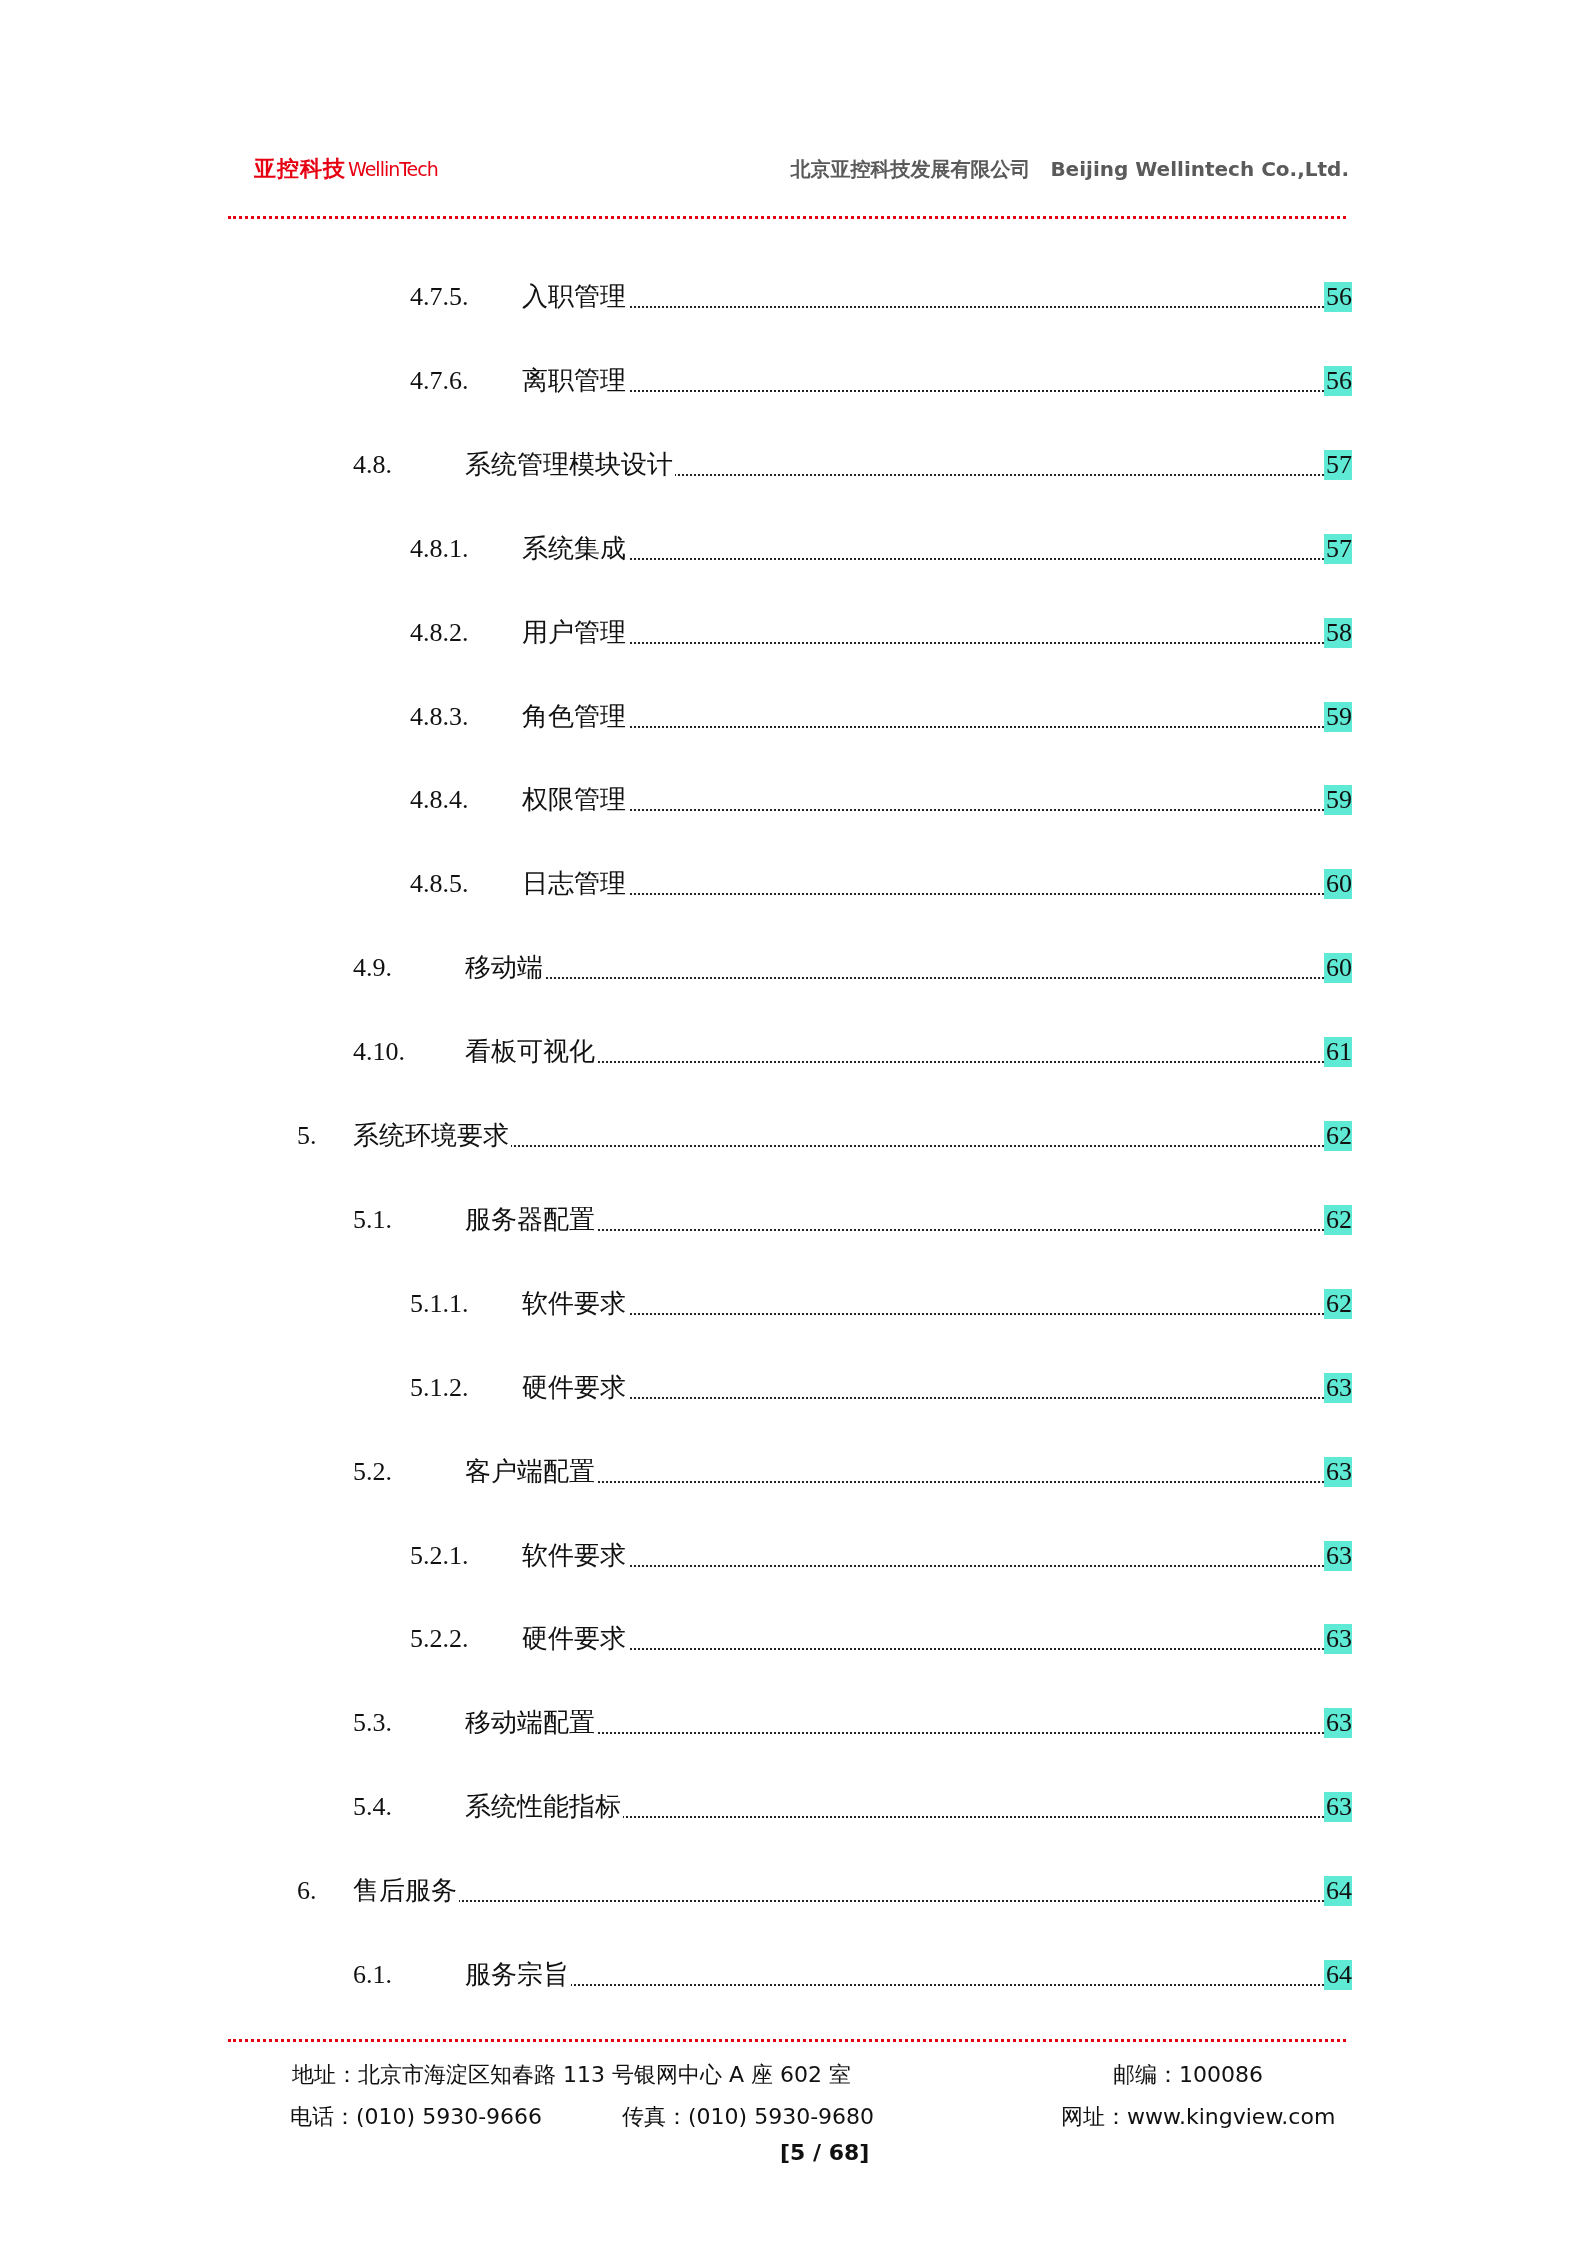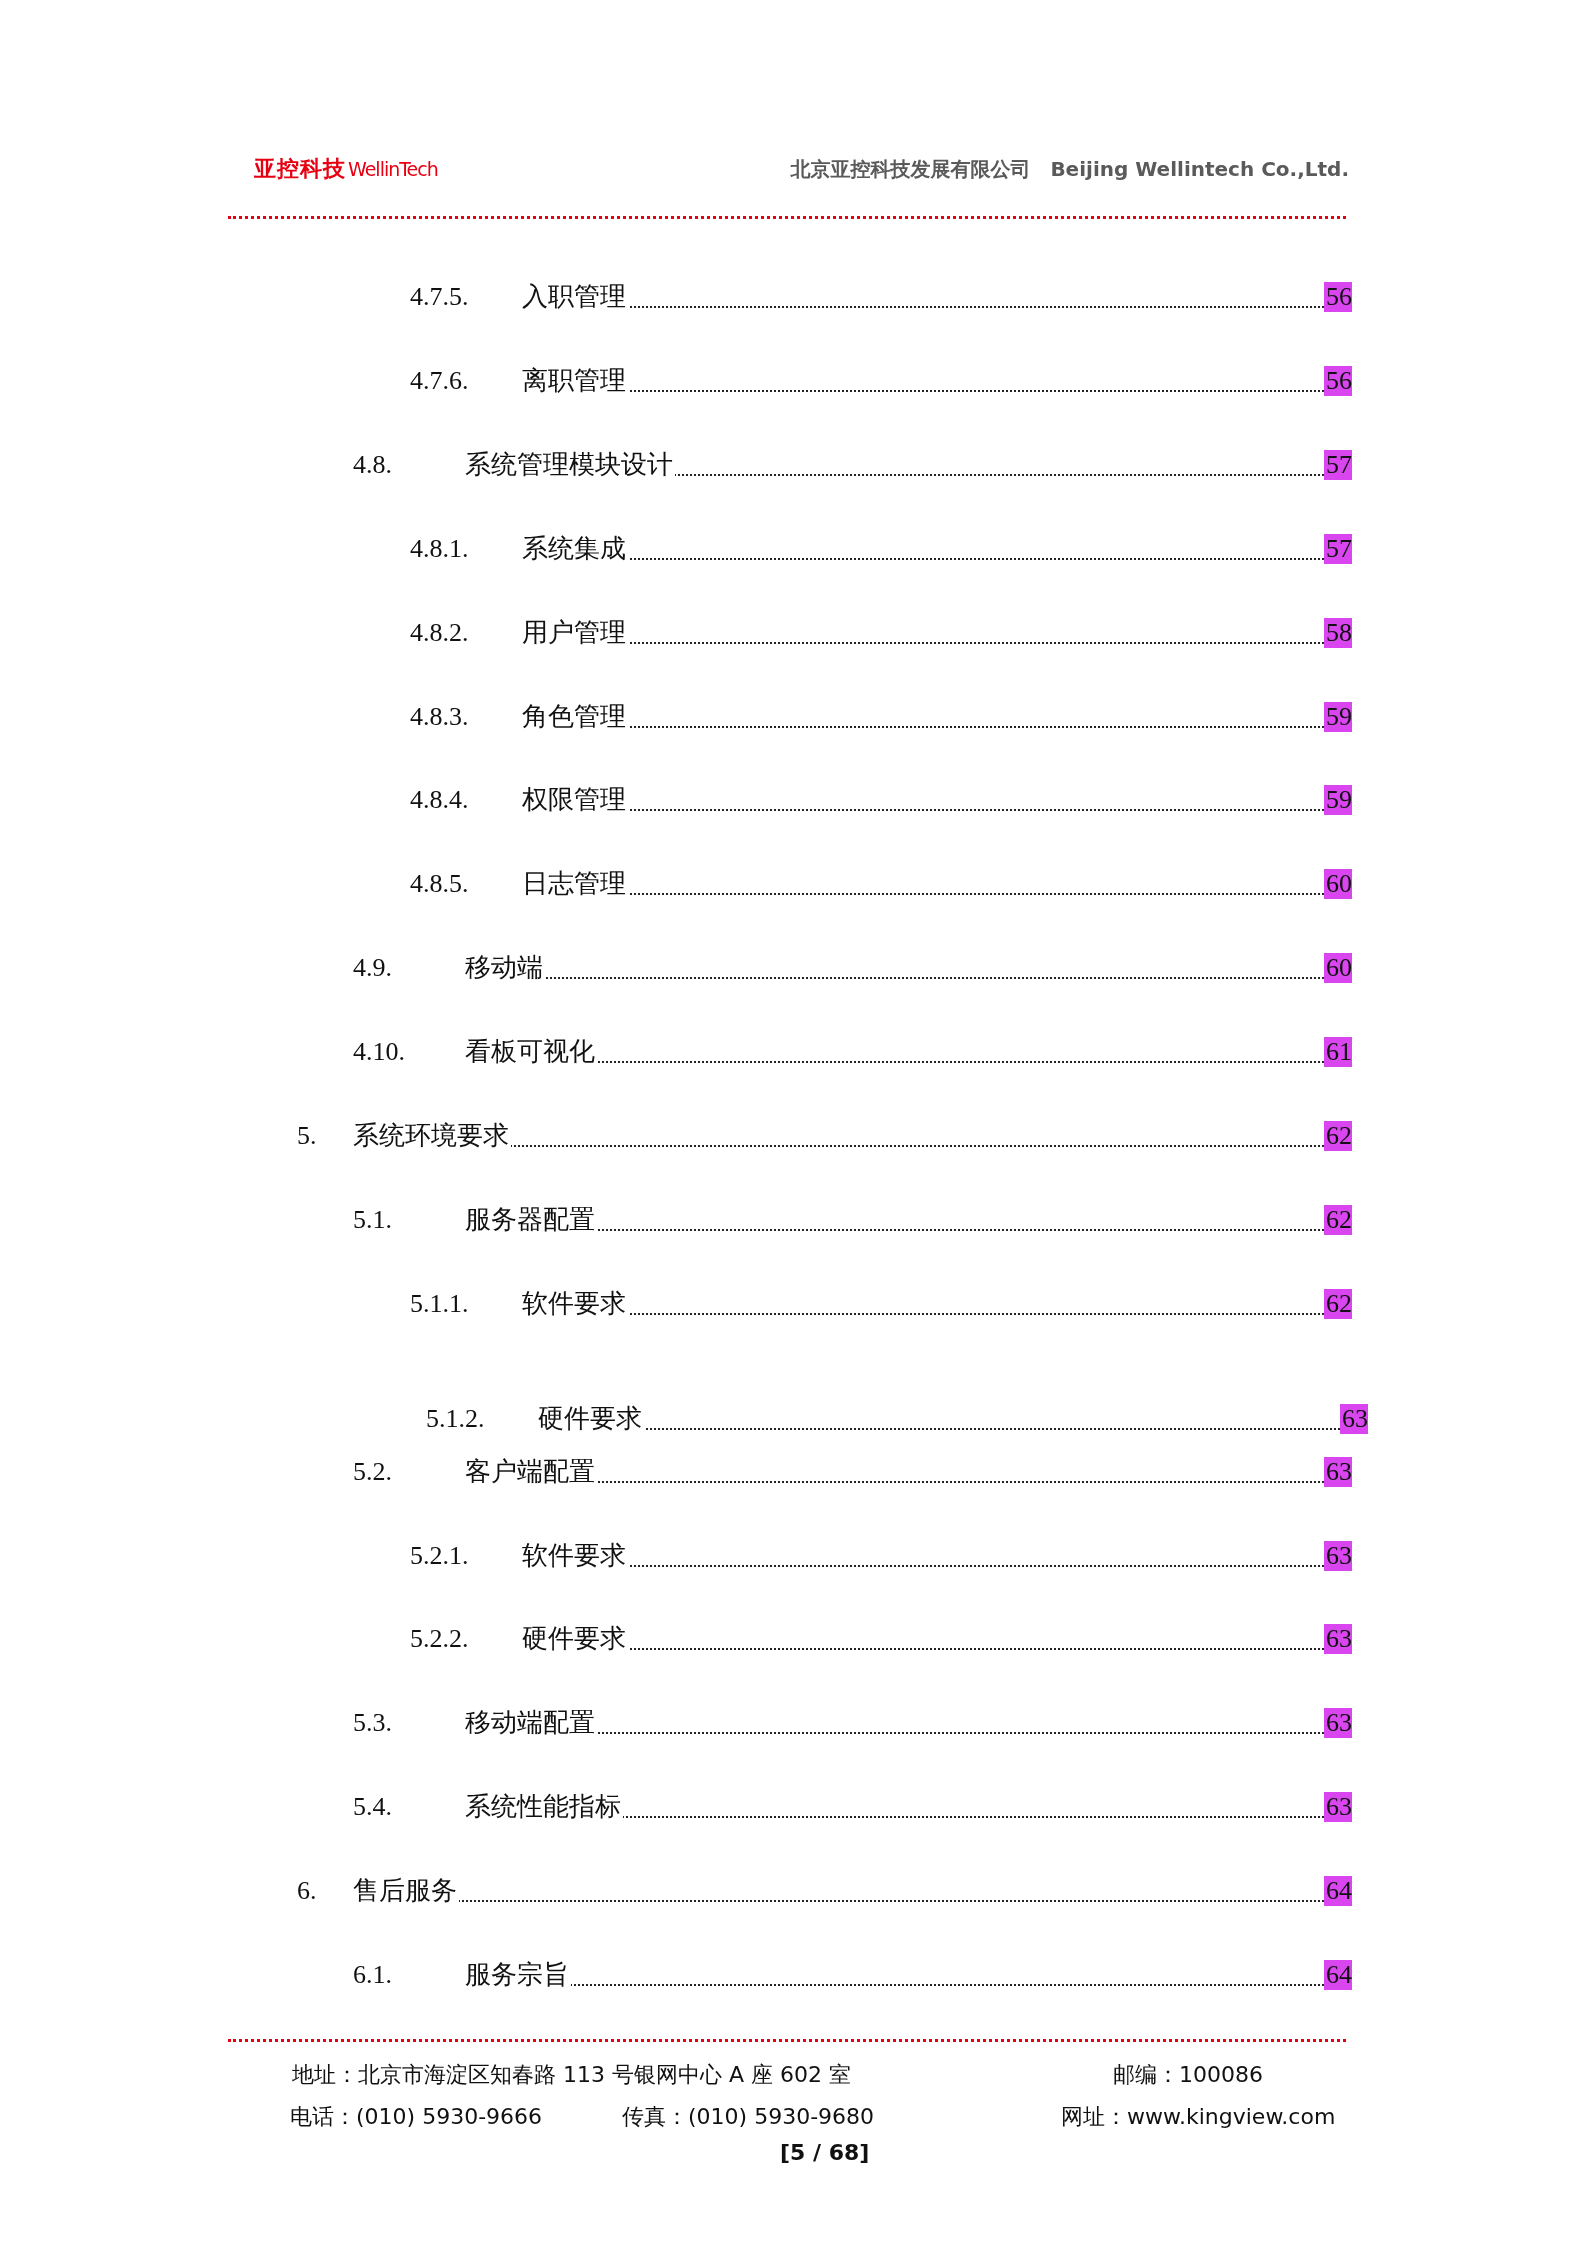--- a/index.html
+++ b/index.html
@@ -37,21 +37,21 @@
     .toc-title {
       position: absolute; font-family: "DejaVu Sans", sans-serif; font-size: 26px;
       bottom: 4px; background: #fff; padding-right: 2px;
     }
     .toc-leader {
       position: absolute; bottom: 10px; height: 0;
       border-bottom: 2px dotted #222;
     }
     .toc-page {
       position: absolute; right: 0; font-family: "Liberation Serif", serif;
-      font-size: 26px; bottom: 6px; background: #d946ef; padding-left: 2px;
+      font-size: 26px; bottom: 6px; background: #5eead4; padding-left: 2px;
     }
 
     .ftr-text {
       position: absolute; font-family: "DejaVu Sans", sans-serif; font-size: 22px;
       color: #111; white-space: nowrap;
     }
     .ftr-pageno {
       position: absolute; left: 780px; top: 2140px; font-family: "DejaVu Sans", sans-serif;
       font-weight: bold; font-size: 22px; color: #111;
     }
@@ -141,21 +141,21 @@
         <span class="toc-leader" style="left: 465px; right: 0px;"></span>
         <span class="toc-title" style="left: 465px;">服务器配置</span>
         <span class="toc-page">62</span>
       </div>
       <div class="toc-row" style="top: 1285px; left: 0px; width: 1352px;">
         <span class="toc-num" style="left: 410px;">5.1.1.</span>
         <span class="toc-leader" style="left: 522px; right: 0px;"></span>
         <span class="toc-title" style="left: 522px;">软件要求</span>
         <span class="toc-page">62</span>
       </div>
-      <div class="toc-row" style="top: 1369px; left: 16px; width: 1352px; margin-top: 31px;">
+      <div class="toc-row" style="top: 1369px; left: 0px; width: 1352px;">
         <span class="toc-num" style="left: 410px;">5.1.2.</span>
         <span class="toc-leader" style="left: 522px; right: 0px;"></span>
         <span class="toc-title" style="left: 522px;">硬件要求</span>
         <span class="toc-page">63</span>
       </div>
       <div class="toc-row" style="top: 1453px; left: 0px; width: 1352px;">
         <span class="toc-num" style="left: 353px;">5.2.</span>
         <span class="toc-leader" style="left: 465px; right: 0px;"></span>
         <span class="toc-title" style="left: 465px;">客户端配置</span>
         <span class="toc-page">63</span>

